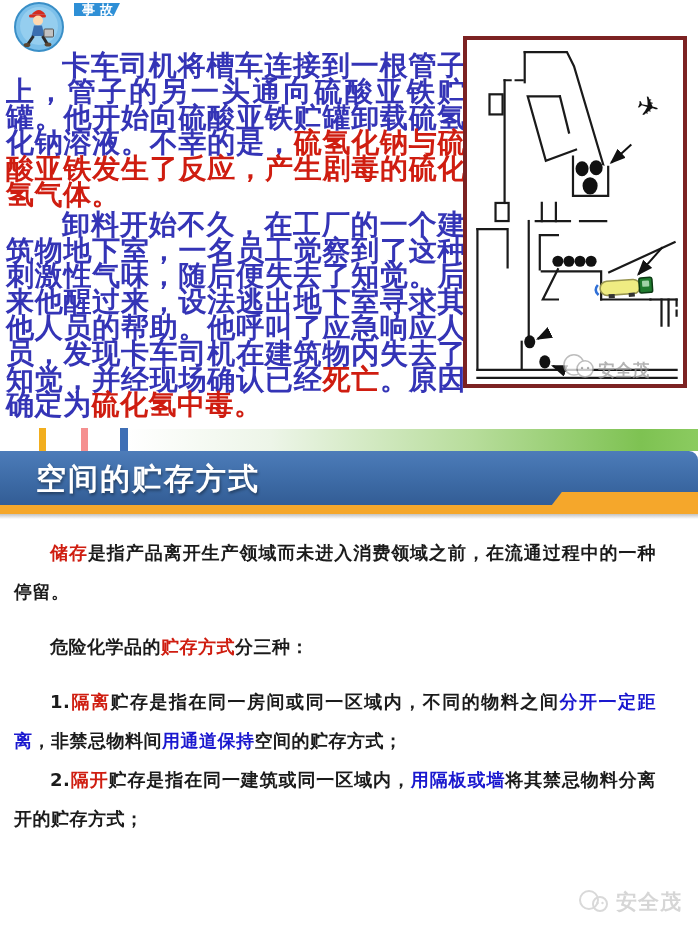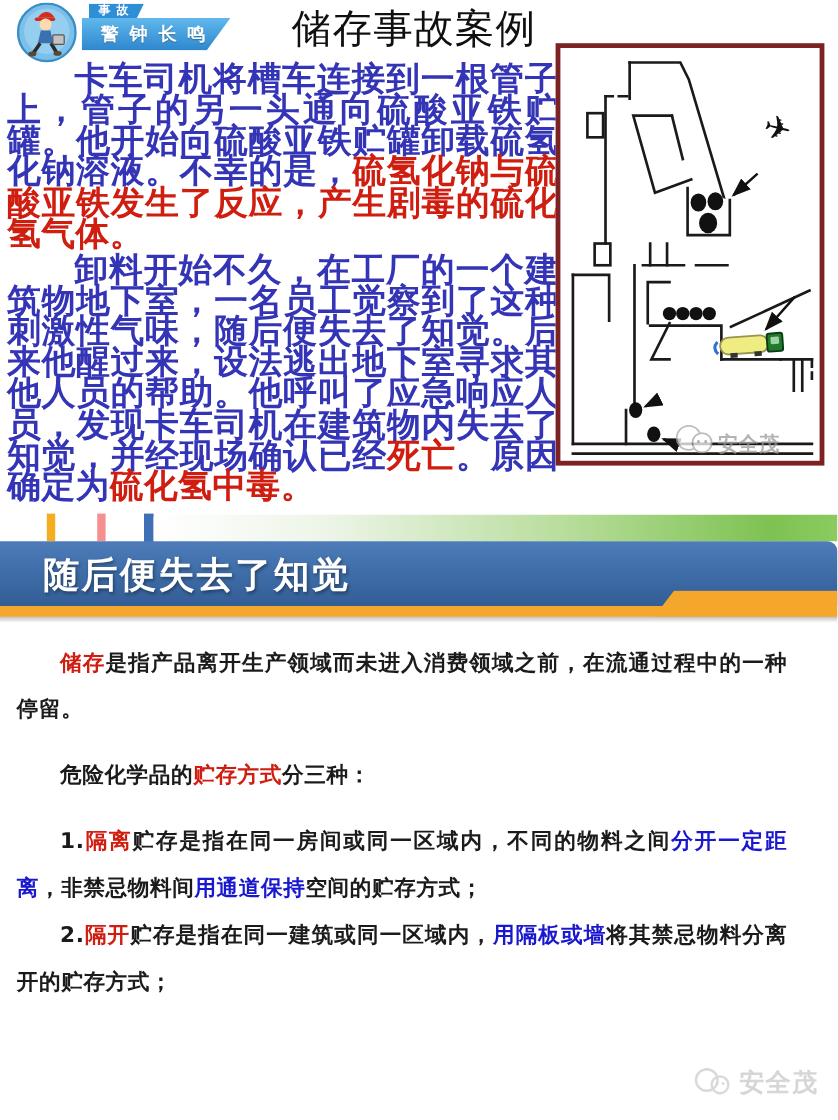--- a/index.html
+++ b/index.html
@@ -6,21 +6,21 @@
   #page{
     position:relative;width:698px;height:933px;background:#ffffff;overflow:hidden;
     font-family:"DejaVu Sans","Liberation Sans",sans-serif;
   }
   
   .logo-badge{position:absolute;left:12px;top:1px;width:180px;height:53px;}
   .logo-circle{position:absolute;left:2px;top:1px;width:50px;height:50px;z-index:2;}
   .badge-tab{
     position:absolute;left:62px;top:2px;width:46px;height:13px;background:#2e8fd6;
     clip-path:polygon(0 0,100% 0,86% 100%,0 100%);
-    color:#fff;font-size:10px;font-weight:bold;letter-spacing:5px;
+    color:#fff;font-size:13px;font-weight:bold;letter-spacing:5px;
     line-height:13px;padding-left:8px;box-sizing:border-box;
   }
   .badge-ribbon{
     position:absolute;left:56px;top:14px;width:124px;height:27px;
     background:linear-gradient(#60b8ec,#2e87cd);
     clip-path:polygon(0 0,100% 0,84% 100%,0 100%);
     color:#fff;font-size:15px;font-weight:bold;letter-spacing:9px;
     line-height:27px;padding-left:16px;box-sizing:border-box;
     text-shadow:0 1px 1px rgba(0,0,0,.25);
   }
@@ -104,24 +104,22 @@
       <rect x="15" y="12.5" width="17" height="3" rx="1.5" fill="#d42b1f"></rect>
       <path d="M17.5,12.5 q7.5,-9 14,0 z" fill="#d42b1f"></path>
       <circle cx="24" cy="18.5" r="5" fill="#ffd9b0"></circle>
       <path d="M20,23.5 L28,23.5 L30.5,34 L17.5,34 Z" fill="#3a6fb0"></path>
       <path d="M19.5,34 L14,42 M28.5,34 L33,41.5" stroke="#2b2b2b" stroke-width="3" fill="none"></path>
       <ellipse cx="13" cy="43" rx="3.4" ry="2" fill="#5a4632"></ellipse>
       <ellipse cx="34" cy="42.5" rx="3.4" ry="2" fill="#5a4632"></ellipse>
       <rect x="30" y="27" width="9.5" height="8" rx="1" fill="#c2c2c2" stroke="#555" stroke-width="1"></rect>
     </svg>
     <div class="badge-tab">事故</div>
-    <div class="badge-ribbon">警钟长鸣</div>
-  </div>
-
-  <div class="page-title">储存事故案例</div>
+  </div>
+
 
   <div class="case-text">
     <p class="case-p"><span class="run-blue">卡车司机将槽车连接到一根管子上，管子的另一头通向硫酸亚铁贮罐。他开始向硫酸亚铁贮罐卸载硫氢化钠溶液。不幸的是，</span><span class="run-red">硫氢化钠与硫酸亚铁发生了反应，产生剧毒的硫化氢气体。</span></p>
     <p class="case-p"><span class="run-blue">卸料开始不久，在工厂的一个建筑物地下室，一名员工觉察到了这种刺激性气味，随后便失去了知觉。后来他醒过来，设法逃出地下室寻求其他人员的帮助。他呼叫了应急响应人员，发现卡车司机在建筑物内失去了知觉，并经现场确认已经</span><span class="run-red">死亡</span><span class="run-blue">。原因确定为</span><span class="run-red">硫化氢中毒。</span></p>
   </div>
 
   <div class="diagram">
     <svg viewBox="0 0 214 342">
       <defs>
         <marker id="arr" markerWidth="9" markerHeight="8" refX="7" refY="3" orient="auto">
@@ -188,21 +186,21 @@
         <text x="130" y="334" font-size="17" font-weight="bold" fill="#9a9a9a">安全茂</text>
       </g>
     </svg>
   </div>
 
   <div class="deco-bar bar-yellow"></div>
   <div class="deco-bar bar-pink"></div>
   <div class="deco-bar bar-blue"></div>
   <div class="green-bar"></div>
   <div class="blue-banner"></div>
-  <div class="banner-title">随后便失去了知觉</div>
+  <div class="banner-title">空间的贮存方式</div>
   <div class="orange-step"></div>
   <div class="orange-strip"></div>
   <div class="banner-shadow"></div>
 
   <div class="storage-text">
     <p class="sp sp-def"><span class="run-red">储存</span><span class="run-ink">是指产品离开生产领域而未进入消费领域之前，在流通过程中的一种停留。</span></p>
     <p class="sp sp-intro"><span class="run-ink">危险化学品的</span><span class="run-red">贮存方式</span><span class="run-ink">分三种：</span></p>
     <p class="sp"><span class="run-ink">1.</span><span class="run-red">隔离</span><span class="run-ink">贮存是指在同一房间或同一区域内，不同的物料之间</span><span class="run-vblue">分开一定距离</span><span class="run-ink">，非禁忌物料间</span><span class="run-vblue">用通道保持</span><span class="run-ink">空间的贮存方式；</span></p>
     <p class="sp"><span class="run-ink">2.</span><span class="run-red">隔开</span><span class="run-ink">贮存是指在同一建筑或同一区域内，</span><span class="run-vblue">用隔板或墙</span><span class="run-ink">将其禁忌物料分离开的贮存方式；</span></p>
   </div>

